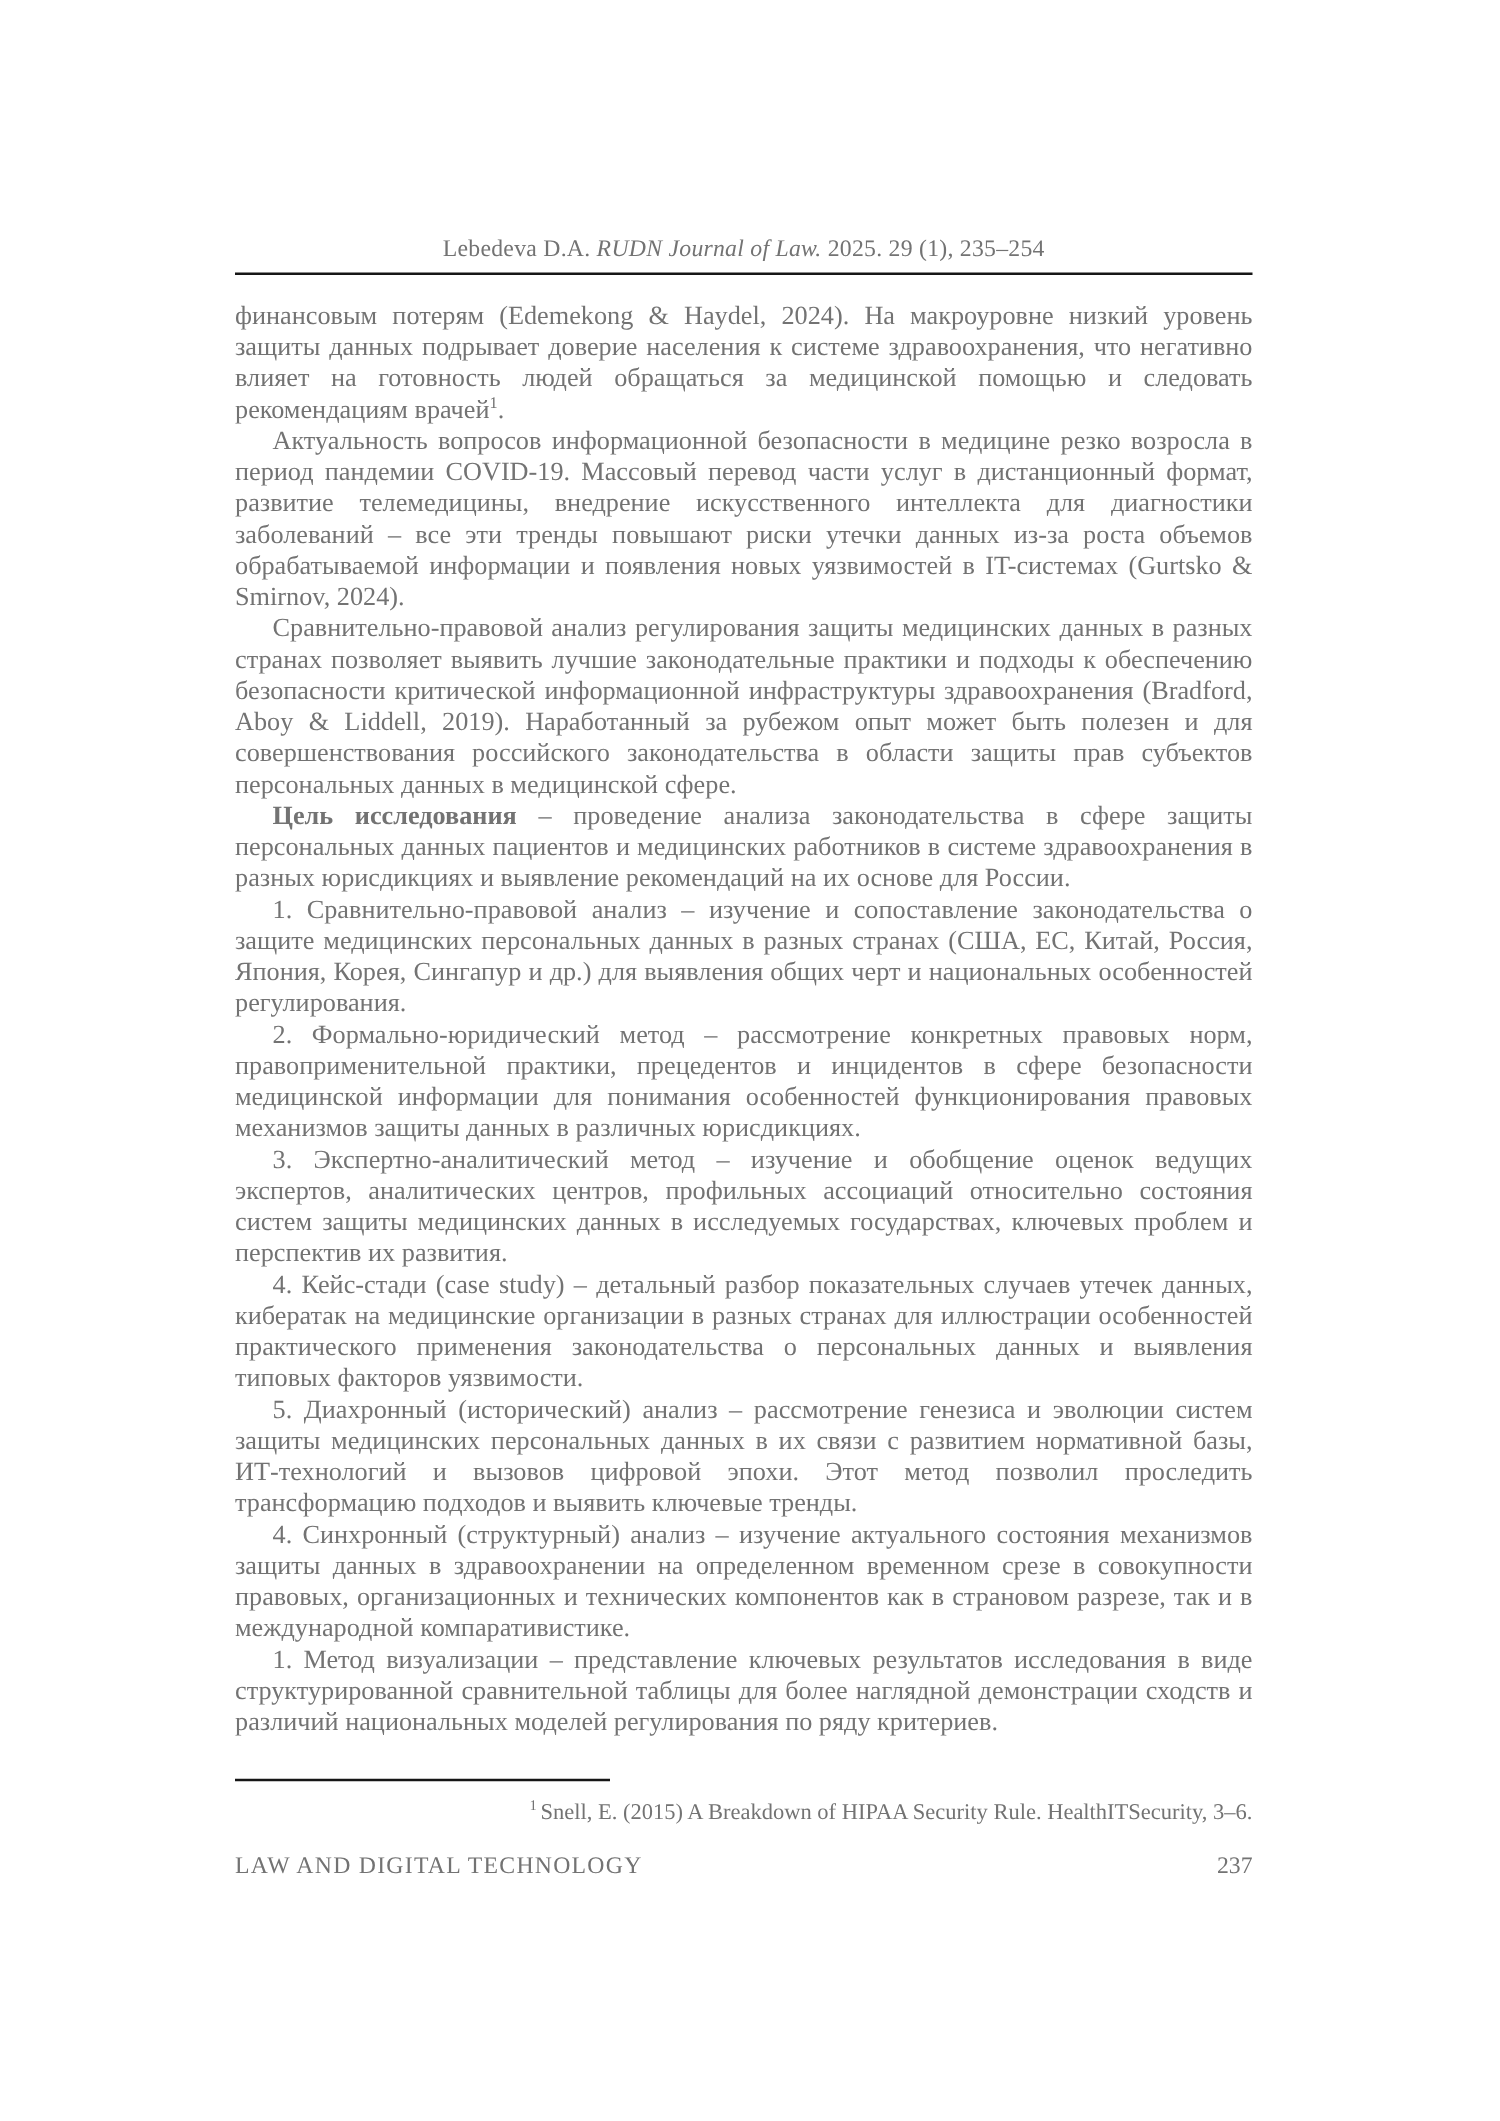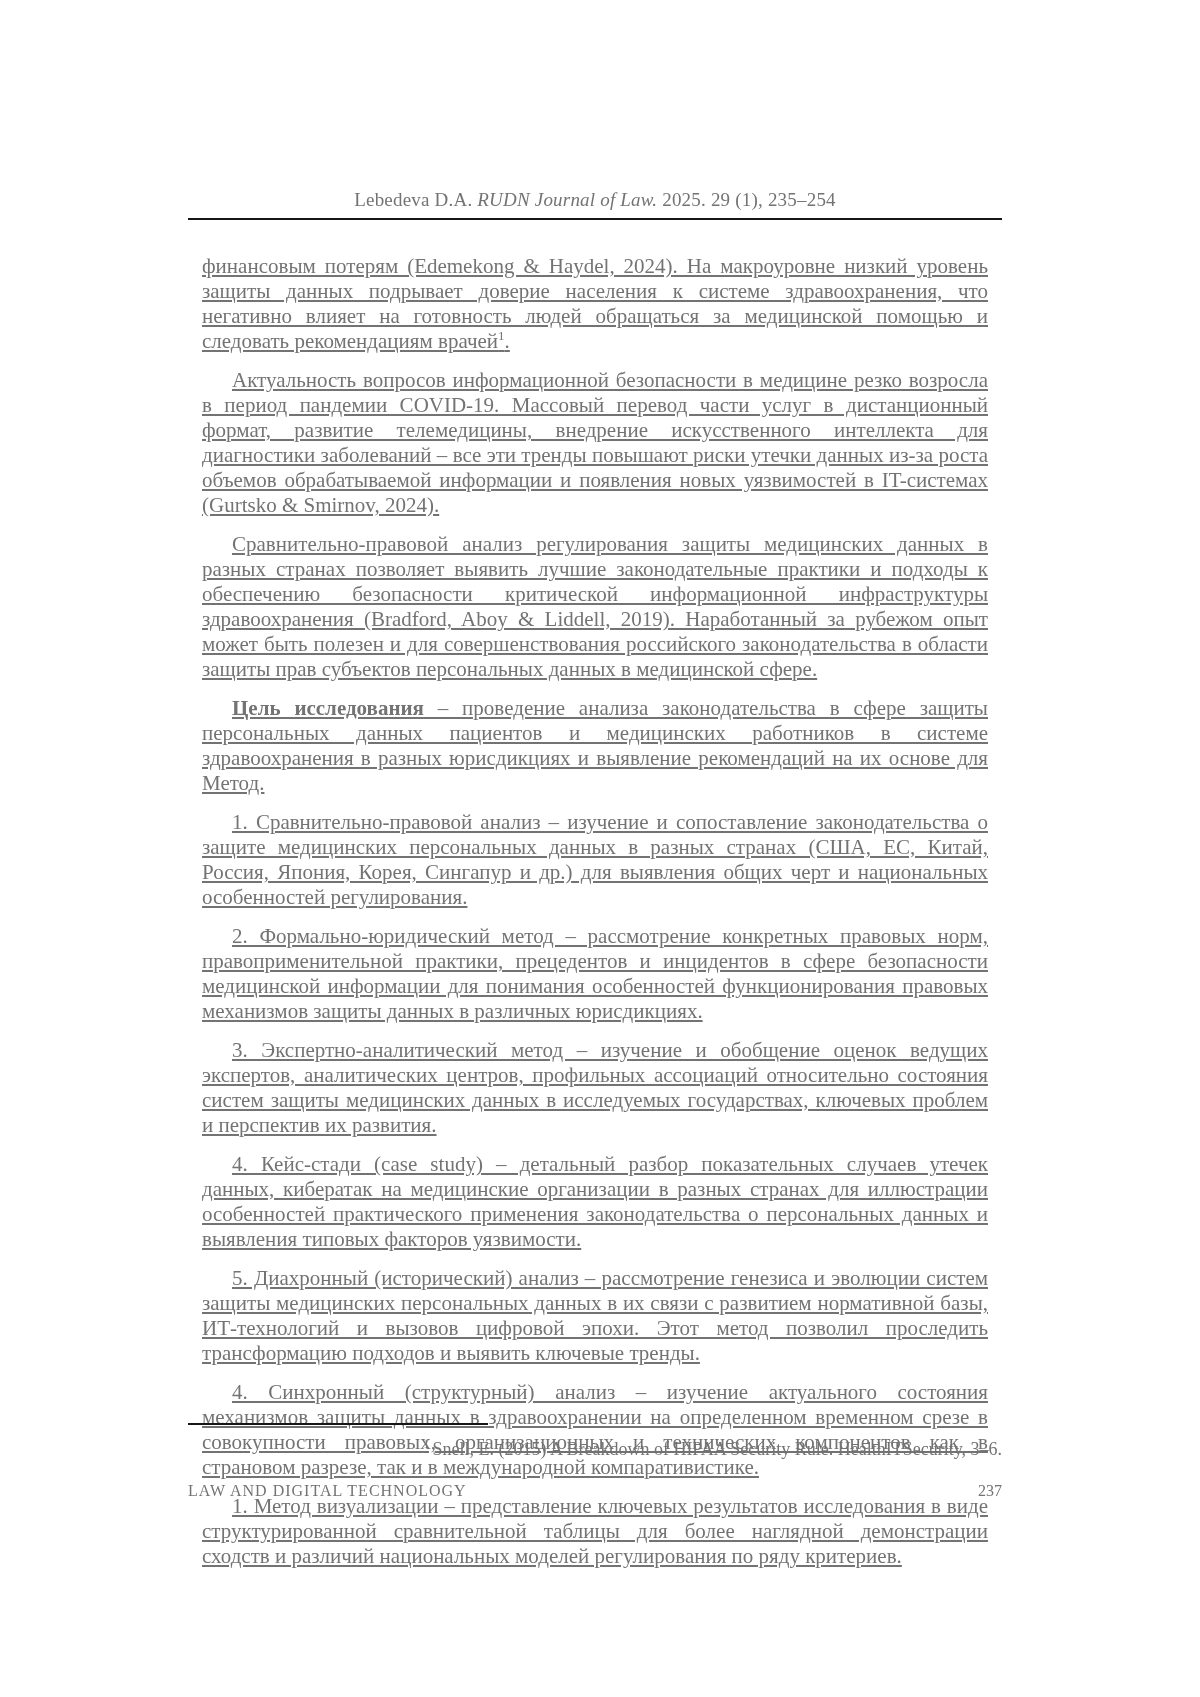--- a/index.html
+++ b/index.html
@@ -26,21 +26,21 @@
     background: #161616;
   }
   .article-body {
     position: absolute;
     left: 188px; top: 240px; width: 814px;
     font-size: 21px;
     line-height: 25px;
     text-align: justify;
     text-justify: inter-word;
   }
-  .para { margin: 14px; padding: 0; text-decoration: underline; }
+  .para { margin: 0; padding: 0; }
   .para.indent { text-indent: 30px; }
   .bold { font-weight: 700; }
   .italic { font-style: italic; }
   sup.fnref {
     font-size: 0.62em;
     line-height: 0;
     vertical-align: super;
   }
   .footnote-rule {
     position: absolute;
@@ -59,38 +59,38 @@
     line-height: 0;
     vertical-align: super;
     margin-right: 3px;
   }
   .page-footer {
     position: absolute;
     left: 188px; top: 1482px; width: 814px;
     display: flex;
     justify-content: space-between;
     align-items: baseline;
-    font-size: 16px;
+    font-size: 19px;
   }
   .footer-title { letter-spacing: 1px; }
 </style>
 </head>
 <body>
 
 <div class="page">
 
   <div class="running-header"><span>Lebedeva D.A. </span><span class="italic">RUDN Journal of Law. </span><span>2025. 29 (1), 235–254</span></div>
 
   <div class="header-rule"></div>
 
   <div class="article-body">
       <p class="para"><span>финансовым потерям (Edemekong &amp; Haydel, 2024). На макроуровне низкий уровень защиты данных подрывает доверие населения к системе здравоохранения, что негативно влияет на готовность людей обращаться за медицинской помощью и следовать рекомендациям врачей</span><sup class="fnref">1</sup><span>.</span></p>
       <p class="para indent"><span>Актуальность вопросов информационной безопасности в медицине резко возросла в период пандемии COVID-19. Массовый перевод части услуг в дистанционный формат, развитие телемедицины, внедрение искусственного интеллекта для диагностики заболеваний – все эти тренды повышают риски утечки данных из-за роста объемов обрабатываемой информации и появления новых уязвимостей в IT-системах (Gurtsko &amp; Smirnov, 2024).</span></p>
       <p class="para indent"><span>Сравнительно-правовой анализ регулирования защиты медицинских данных в разных странах позволяет выявить лучшие законодательные практики и подходы к обеспечению безопасности критической информационной инфраструктуры здравоохранения (Bradford, Aboy &amp; Liddell, 2019). Наработанный за рубежом опыт может быть полезен и для совершенствования российского законодательства в области защиты прав субъектов персональных данных в медицинской сфере.</span></p>
-      <p class="para indent"><span class="bold">Цель исследования</span><span> – проведение анализа законодательства в сфере защиты персональных данных пациентов и медицинских работников в системе здравоохранения в разных юрисдикциях и выявление рекомендаций на их основе для Метод.</span></p>
+      <p class="para indent"><span class="bold">Цель исследования</span><span> – проведение анализа законодательства в сфере защиты персональных данных пациентов и медицинских работников в системе здравоохранения в разных юрисдикциях и выявление рекомендаций на их основе для России.</span></p>
       <p class="para indent"><span>1. Сравнительно-правовой анализ – изучение и сопоставление законодательства о защите медицинских персональных данных в разных странах (США, ЕС, Китай, Россия, Япония, Корея, Сингапур и др.) для выявления общих черт и национальных особенностей регулирования.</span></p>
       <p class="para indent"><span>2. Формально-юридический метод – рассмотрение конкретных правовых норм, правоприменительной практики, прецедентов и инцидентов в сфере безопасности медицинской информации для понимания особенностей функционирования правовых механизмов защиты данных в различных юрисдикциях.</span></p>
       <p class="para indent"><span>3. Экспертно-аналитический метод – изучение и обобщение оценок ведущих экспертов, аналитических центров, профильных ассоциаций относительно состояния систем защиты медицинских данных в исследуемых государствах, ключевых проблем и перспектив их развития.</span></p>
       <p class="para indent"><span>4. Кейс-стади (case study) – детальный разбор показательных случаев утечек данных, кибератак на медицинские организации в разных странах для иллюстрации особенностей практического применения законодательства о персональных данных и выявления типовых факторов уязвимости.</span></p>
       <p class="para indent"><span>5. Диахронный (исторический) анализ – рассмотрение генезиса и эволюции систем защиты медицинских персональных данных в их связи с развитием нормативной базы, ИТ-технологий и вызовов цифровой эпохи. Этот метод позволил проследить трансформацию подходов и выявить ключевые тренды.</span></p>
       <p class="para indent"><span>4. Синхронный (структурный) анализ – изучение актуального состояния механизмов защиты данных в здравоохранении на определенном временном срезе в совокупности правовых, организационных и технических компонентов как в страновом разрезе, так и в международной компаративистике.</span></p>
       <p class="para indent"><span>1. Метод визуализации – представление ключевых результатов исследования в виде структурированной сравнительной таблицы для более наглядной демонстрации сходств и различий национальных моделей регулирования по ряду критериев.</span></p>
     </div>
 
   <div class="footnote-rule"></div>

